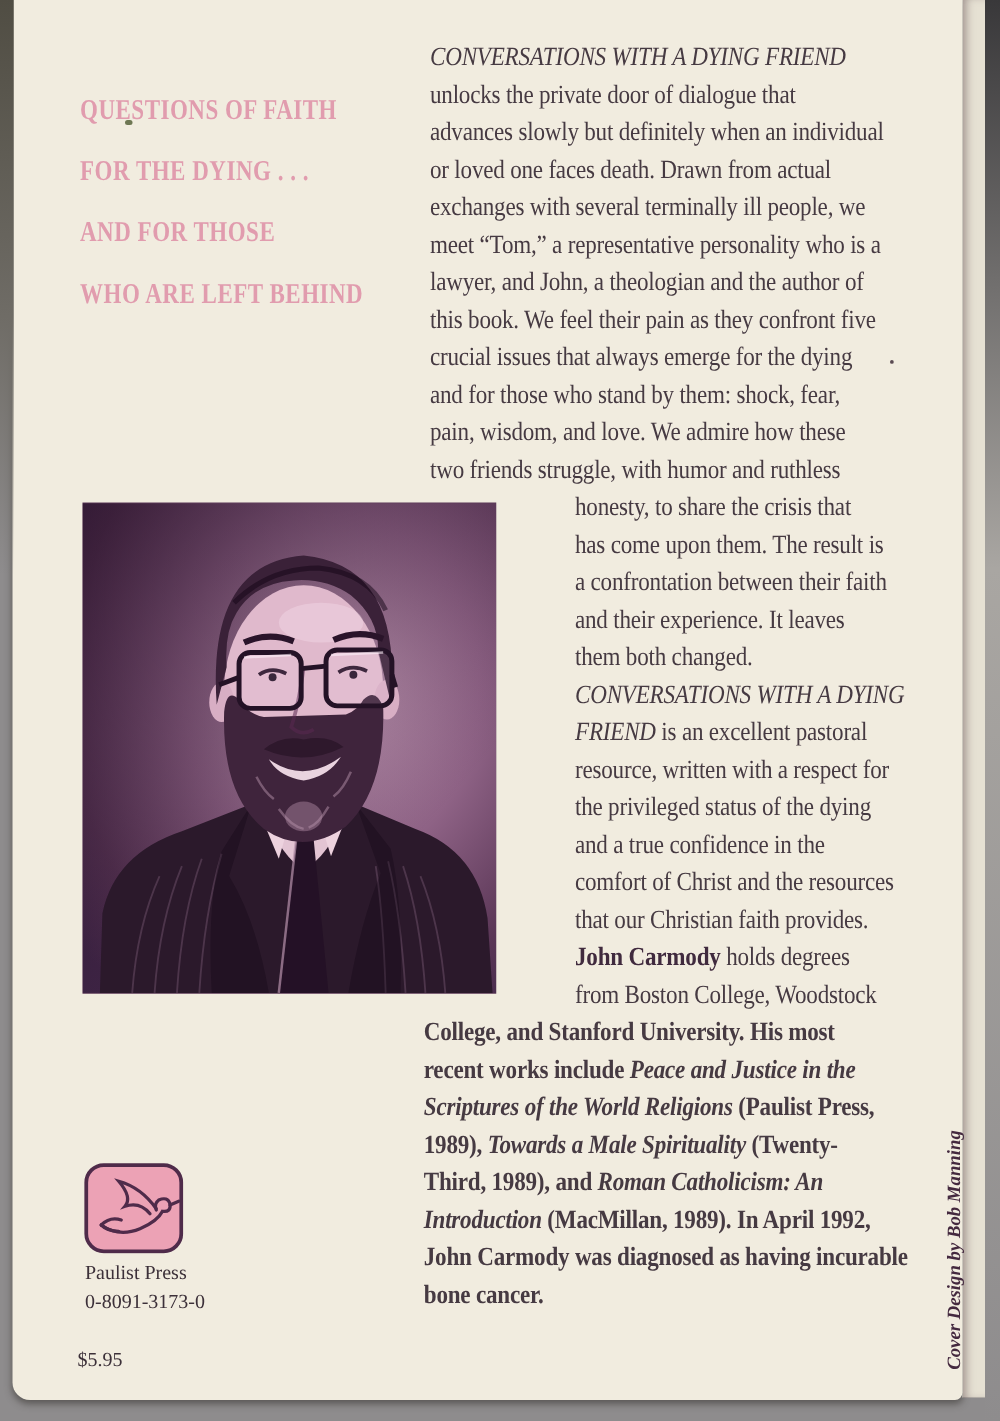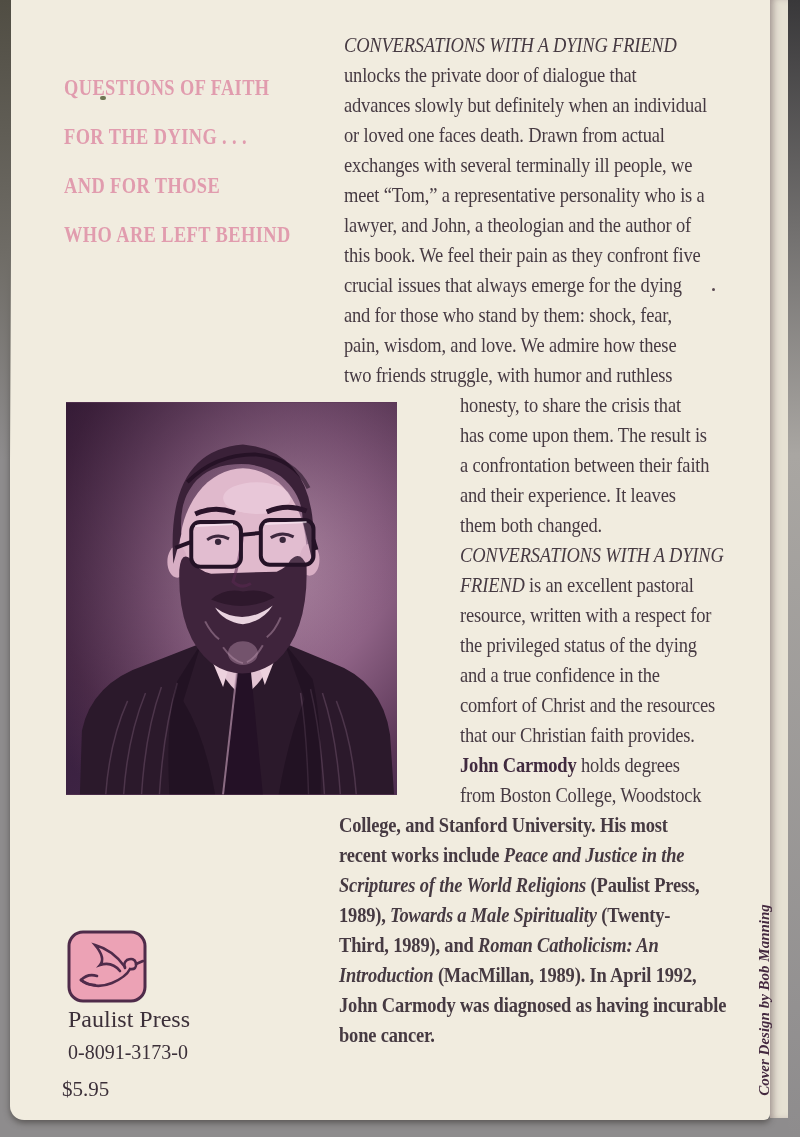--- a/index.html
+++ b/index.html
@@ -55,29 +55,29 @@
   .tline .it { font-style:italic; }
   .tline .bd { font-weight:bold; color:#402a3e; }
   .photo {
     position:absolute; left:66px; top:402px; width:331px; height:393px;
     overflow:hidden; background:#5a3656;
   }
   .photo svg { display:block; }
   .logo-box { position:absolute; left:67px; top:930px; width:80px; height:73px; }
   .pub-name {
     position:absolute; left:68px; top:1006px; width:200px;
-    font-size:24px; line-height:26px; color:#3c3039;
+    font-size:16px; line-height:26px; color:#3c3039;
   }
   .pub-isbn {
     position:absolute; left:68px; top:1029px; width:200px;
-    font-size:20px; line-height:26px; color:#3c3039;margin-top:10px;
+    font-size:16px; line-height:26px; color:#3c3039;
   }
   .price {
     position:absolute; left:62px; top:1076px; width:120px;
-    font-size:21px; line-height:26px; color:#3c3039;
+    font-size:16px; line-height:26px; color:#3c3039;
   }
   .credit {
     position:absolute; left:660px; top:990px; width:212px; height:20px;
     transform:rotate(-90deg); transform-origin:center;
     font-size:15px; font-style:italic; font-weight:bold;
     color:#44293f; text-align:center; white-space:nowrap;
   }
   .speck-green {
     position:absolute; left:100px; top:96px; width:6px; height:4px;
     background:#4d5a30; border-radius:2px; opacity:.8;

